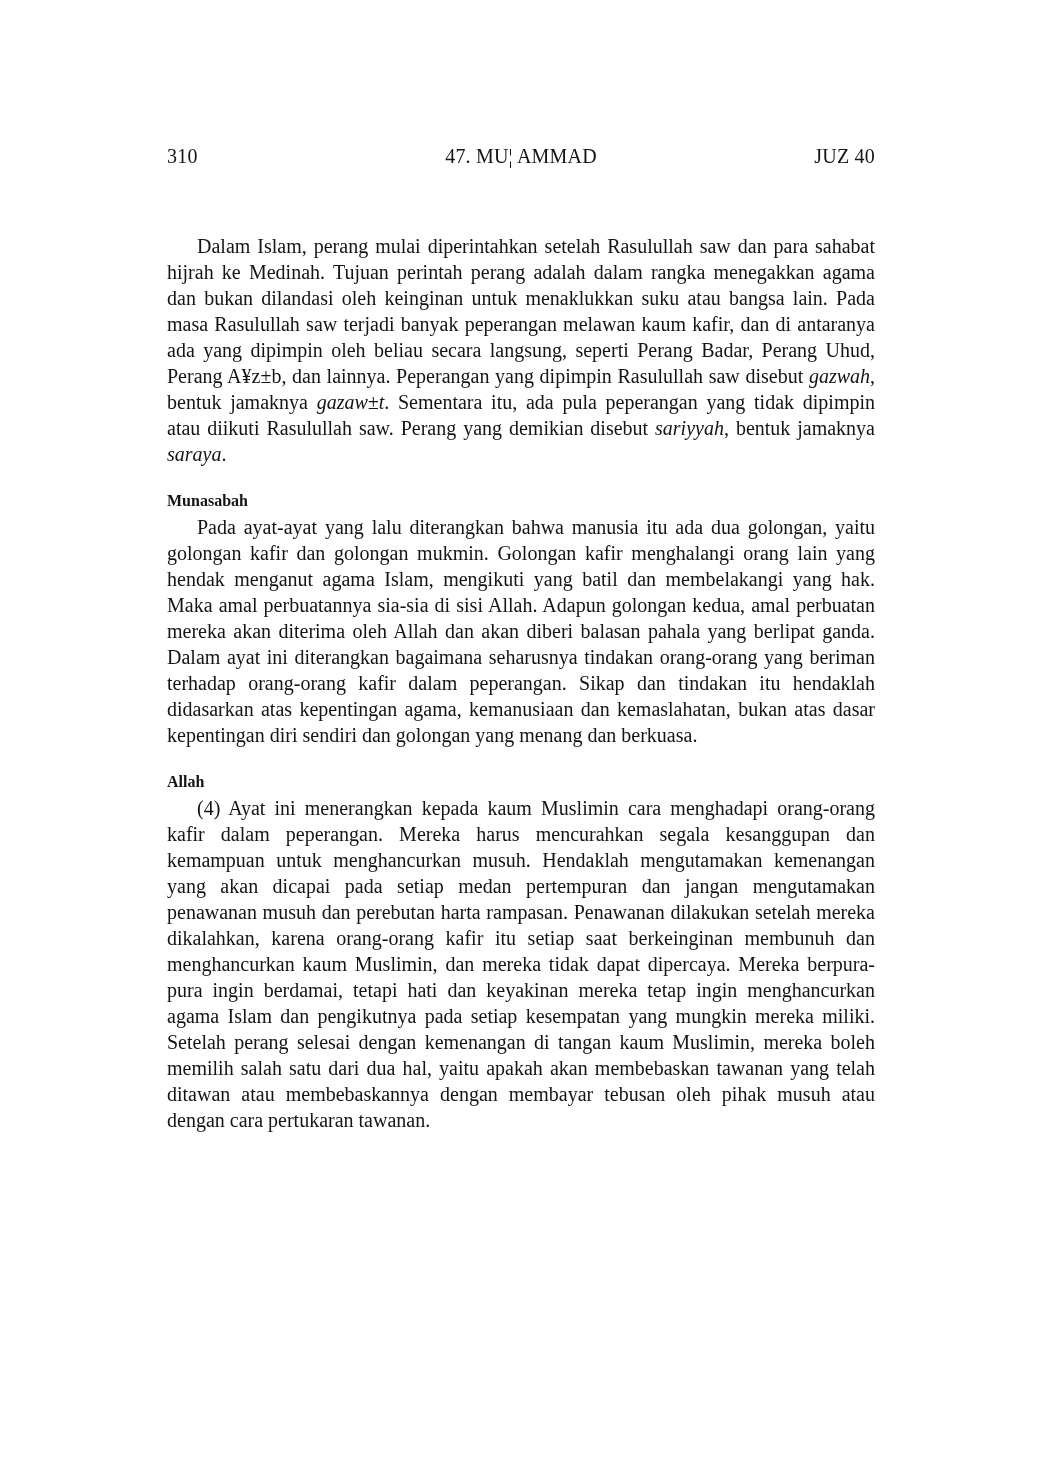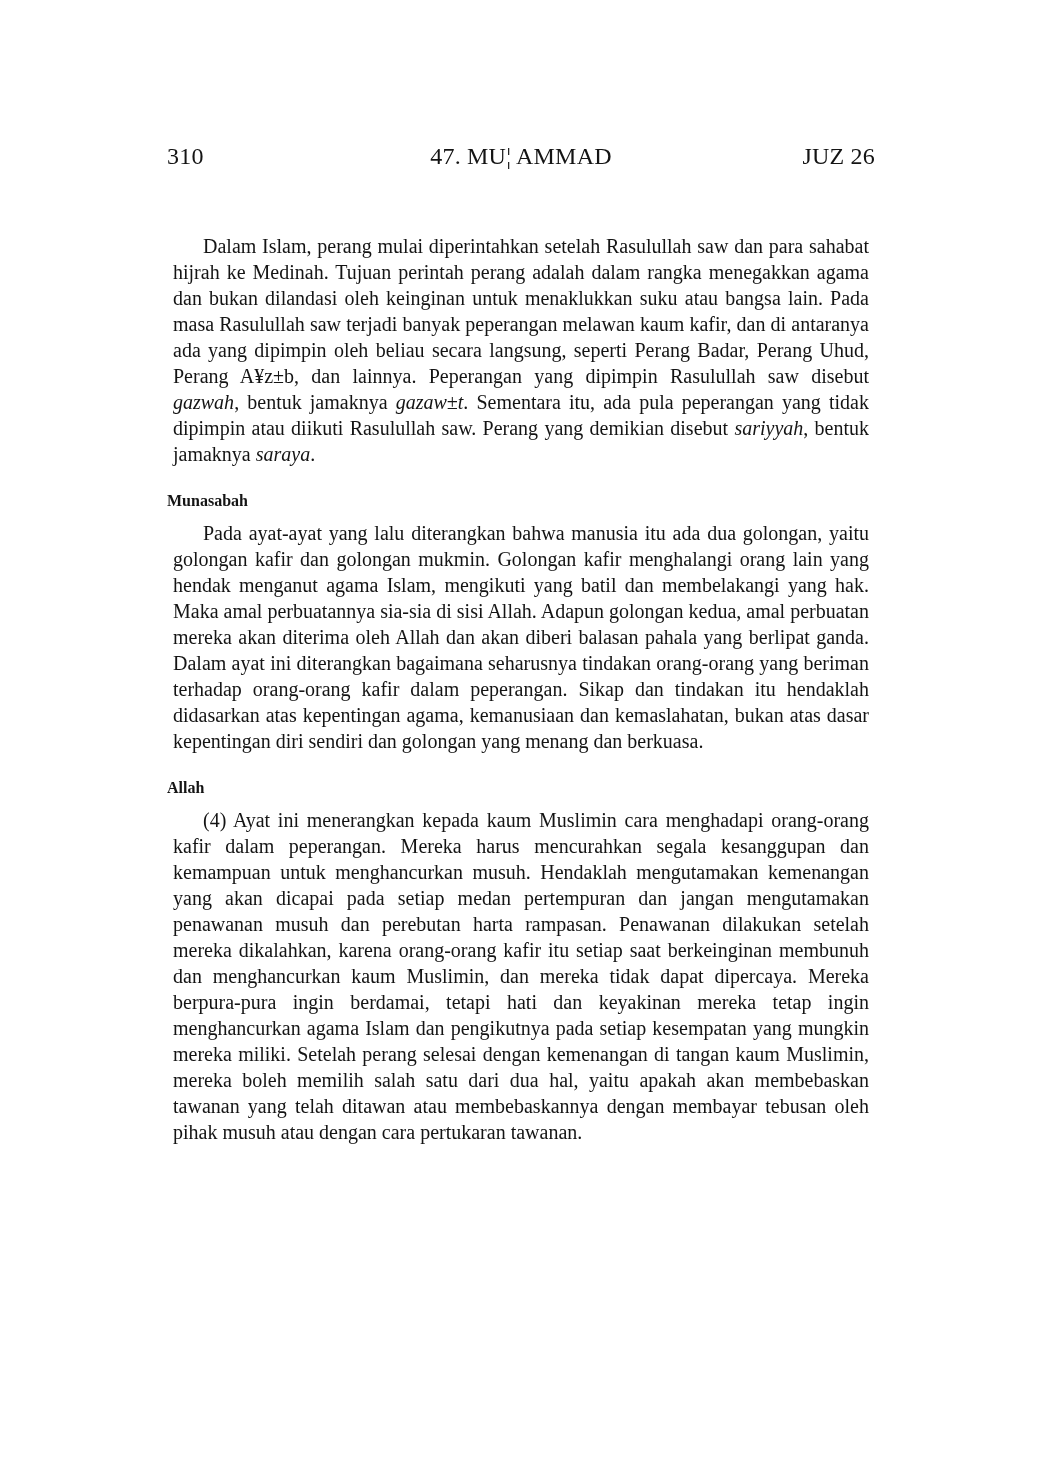--- a/index.html
+++ b/index.html
@@ -18,55 +18,55 @@
     box-sizing: border-box;
     width: 1038px;
     height: 1475px;
     padding: 143px 163px 40px 167px;
     background: #ffffff;
   }
   .page-header {
     display: grid;
     grid-template-columns: 1fr auto 1fr;
     align-items: baseline;
-    font-size: 24px;
+    font-size: 20px;
     line-height: 26px;
     letter-spacing: 0.2px;
   }
   .page-header .hdr-left  { text-align: left; }
   .page-header .hdr-mid   { text-align: center; }
   .page-header .hdr-right { text-align: right; }
   .body-text {
     margin-top: 64px;
     font-size: 20px;
     line-height: 26px;
     text-align: justify;
   }
   .para {
-    margin: 6px;
+    margin: 0;
     text-indent: 30px;
   }
   .section-heading {
     font-size: 16px;
     font-weight: bold;
     line-height: 26px;
     margin: 21px 0 0 0;
     text-align: left;
   }
   .it { font-style: italic; }
 </style>
 </head>
 <body>
 
 <div class="page">
 
   <div class="page-header">
     <span class="hdr-left">310</span>
     <span class="hdr-mid">47. MU¦ AMMAD</span>
-    <span class="hdr-right">JUZ 26</span>
+    <span class="hdr-right">JUZ 40</span>
   </div>
 
   <div class="body-text">
 
     <p class="para"><span>Dalam Islam, perang mulai diperintahkan setelah Rasulullah saw dan para sahabat hijrah ke Medinah. Tujuan perintah perang adalah dalam rangka menegakkan agama dan bukan dilandasi oleh keinginan untuk menaklukkan suku atau bangsa lain. Pada masa Rasulullah saw terjadi banyak peperangan melawan kaum kafir, dan di antaranya ada yang dipimpin oleh beliau secara langsung, seperti Perang Badar, Perang Uhud, Perang A¥z±b, dan lainnya. Peperangan yang dipimpin Rasulullah saw disebut </span><span class="it">gazwah</span><span>, bentuk jamaknya </span><span class="it">gazaw±t</span><span>. Sementara itu, ada pula peperangan yang tidak dipimpin atau diikuti Rasulullah saw. Perang yang demikian disebut </span><span class="it">sariyyah</span><span>, bentuk jamaknya </span><span class="it">saraya</span><span>.</span></p>
 
     <h3 class="section-heading">Munasabah</h3>
 
     <p class="para"><span>Pada ayat-ayat yang lalu diterangkan bahwa manusia itu ada dua golongan, yaitu golongan kafir dan golongan mukmin. Golongan kafir menghalangi orang lain yang hendak menganut agama Islam, mengikuti yang batil dan membelakangi yang hak. Maka amal perbuatannya sia-sia di sisi Allah. Adapun golongan kedua, amal perbuatan mereka akan diterima oleh Allah dan akan diberi balasan pahala yang berlipat ganda. Dalam ayat ini diterangkan bagaimana seharusnya tindakan orang-orang yang beriman terhadap orang-orang kafir dalam peperangan. Sikap dan tindakan itu hendaklah didasarkan atas kepentingan agama, kemanusiaan dan kemaslahatan, bukan atas dasar kepentingan diri sendiri dan golongan yang menang dan berkuasa.</span></p>
 

